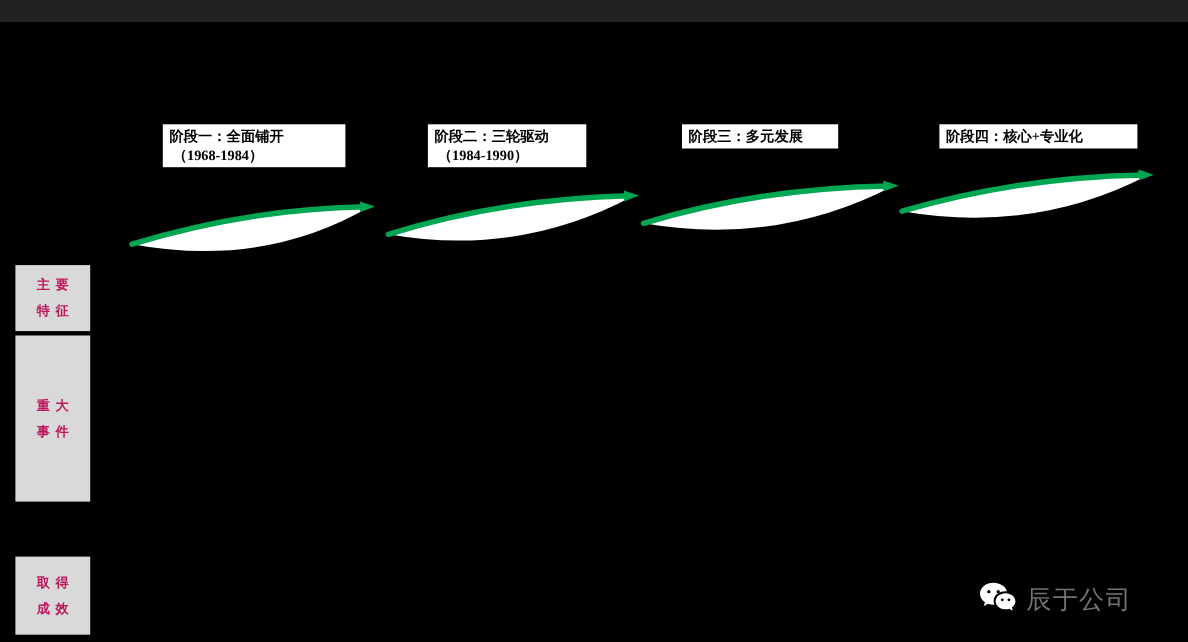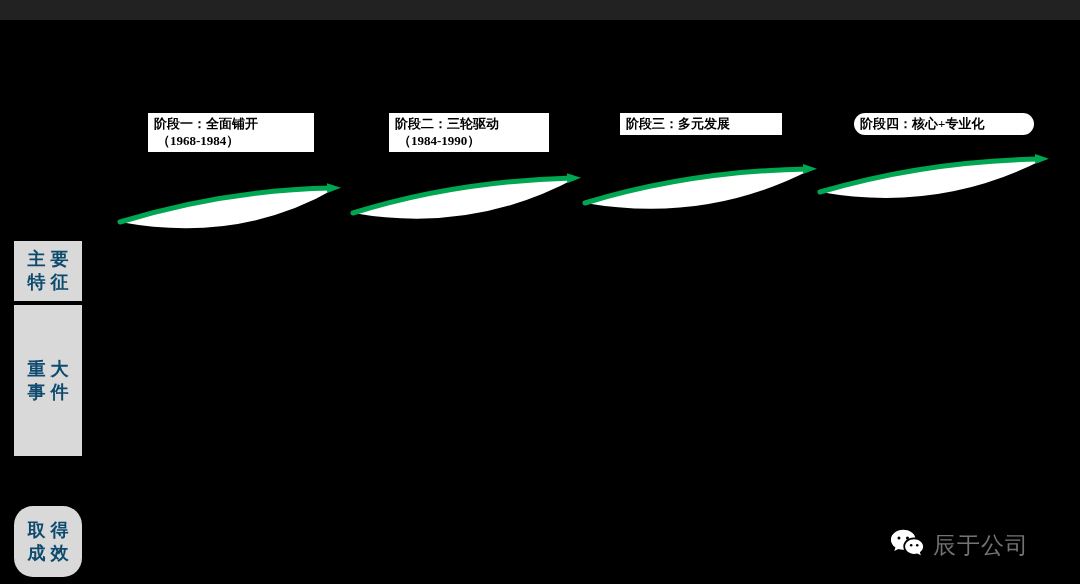--- a/index.html
+++ b/index.html
@@ -16,23 +16,23 @@
 
   .stage-box {
     position:absolute; background:#ffffff; color:#000;
     font-weight:bold; font-size:13px; line-height:17px;
     padding:2px 6px 3px 6px;
   }
   .stage-period { padding-left:3px; }
 
   .row-label {
     position:absolute; left:14px; width:68px;
-    background:var(--label-bg); color:#0c4a6e;
+    background:var(--label-bg); color:#be185d;
     display:flex; flex-direction:column; align-items:center; justify-content:center;
-    font-weight:bold; font-size:18px; line-height:23px;
+    font-weight:bold; font-size:12px; line-height:23px;
     letter-spacing:5px; text-indent:5px;
   }
 
   .brand {
     position:absolute; left:888px; top:507px;
     display:flex; align-items:center; gap:7px; color:#737373;
   }
   .brand-text {
     font-family:"Liberation Sans", sans-serif;
     font-size:23px; letter-spacing:1px; font-weight:500;
@@ -61,44 +61,44 @@
 
     <path class="wedge" d="M820,172 Q925,141 1044,139 Q940,193 820,172 Z"></path>
     <path class="swoosh" d="M820,172 Q925,141 1040,139" marker-end="url(#ah)"></path>
   </svg>
 
   <div class="stage-box" style="left:148px; top:93px; width:166px;">
     <div>阶段一：全面铺开</div>
     <div class="stage-period">（1968-1984）</div>
   </div>
 
-  <div class="stage-box" style="left:389px; top:93px; width:160px;">
+  <div class="stage-box" style="left:389px; top:93px; width:144px;">
     <div>阶段二：三轮驱动</div>
     <div class="stage-period">（1984-1990）</div>
   </div>
 
-  <div class="stage-box" style="left:620px; top:93px; width:162px;">
+  <div class="stage-box" style="left:620px; top:93px; width:142px;">
     <div>阶段三：多元发展</div>
   </div>
 
-  <div class="stage-box" style="left:854px; top:93px; width:180px;border-radius:14px;">
+  <div class="stage-box" style="left:854px; top:93px; width:180px;">
     <div>阶段四：核心+专业化</div>
   </div>
 
   <div class="row-label" style="top:221px; height:60px;">
     <span>主要</span>
     <span>特征</span>
   </div>
 
   <div class="row-label" style="top:285px; height:151px;">
     <span>重大</span>
     <span>事件</span>
   </div>
 
-  <div class="row-label" style="top:486px; height:71px;border-radius:19px;">
+  <div class="row-label" style="top:486px; height:71px;">
     <span>取得</span>
     <span>成效</span>
   </div>
 
   <div class="brand">
     <svg width="38" height="36" viewBox="0 0 40 38" xmlns="http://www.w3.org/2000/svg">
 
       <path fill="#ffffff" d="M16,3 C8.8,3 3,7.7 3,13.5 C3,16.8 4.9,19.7 7.8,21.6 L6.6,25.3 L10.9,23.1 C12.4,23.6 14.2,24 16,24 C16.3,24 16.6,24 16.9,23.97 C16.4,22.9 16.1,21.7 16.1,20.4 C16.1,15.2 21,11 27,11 C27.6,11 28.2,11.04 28.8,11.12 C27.5,6.4 22.3,3 16,3 Z"></path>
       <circle cx="11.5" cy="11.5" r="1.6" fill="#000000"></circle>
       <circle cx="20.5" cy="11.5" r="1.6" fill="#000000"></circle>

